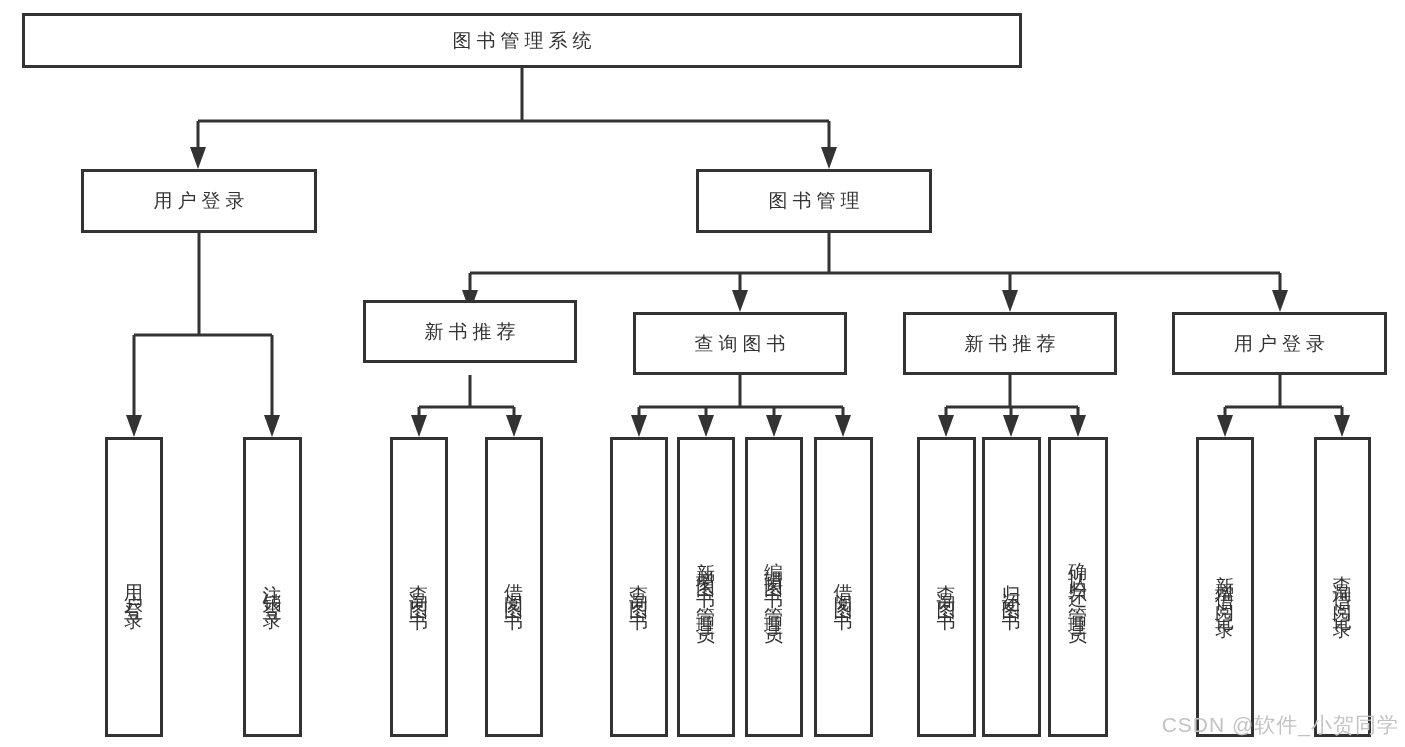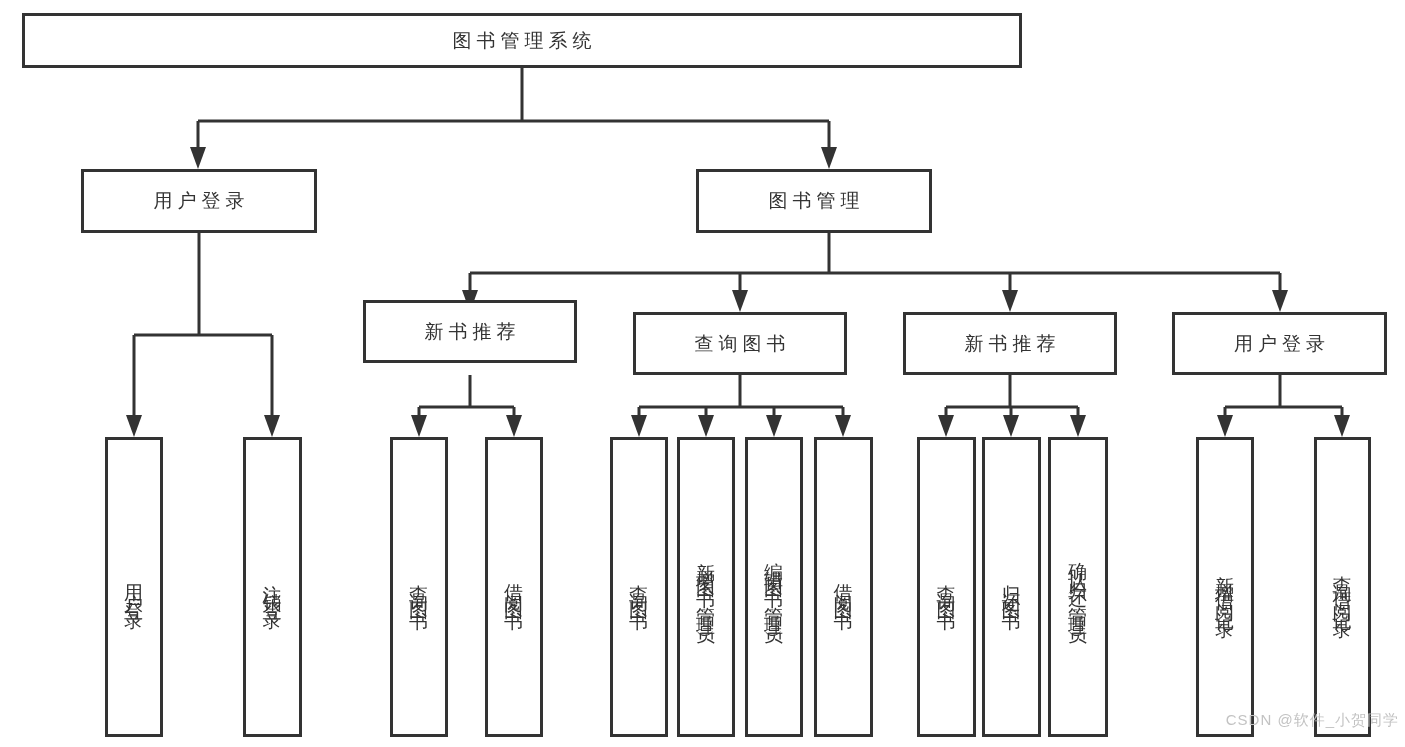--- a/index.html
+++ b/index.html
@@ -17,21 +17,21 @@
     position:absolute; box-sizing:border-box; border:3px solid var(--line);
     background:#fff; display:flex; align-items:center; justify-content:center;
     color:var(--text);
   }
   .node.h span{font-size:19px; letter-spacing:5px; text-indent:5px; white-space:nowrap;}
   .node.v span{
     writing-mode:vertical-rl; text-orientation:mixed;
     font-size:19px; letter-spacing:9px; line-height:1; white-space:nowrap;
   }
   .watermark{
-    position:absolute; right:6px; top:711px; font-size:15px; letter-spacing:1px;
+    position:absolute; right:6px; top:711px; font-size:21px; letter-spacing:1px;
     color:var(--watermark); z-index:5; white-space:nowrap;
   }
 </style>
 </head>
 <body>
 
 <div class="canvas">
 
   <svg class="connectors" width="1405" height="747" viewBox="0 0 1405 747">
     <g>

